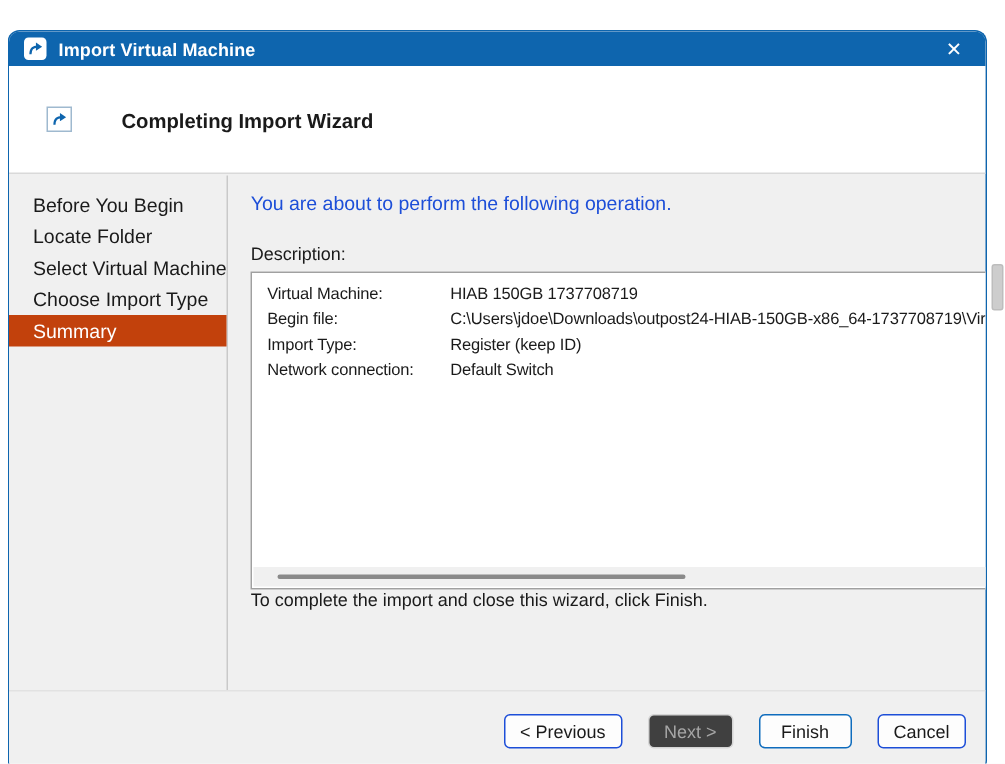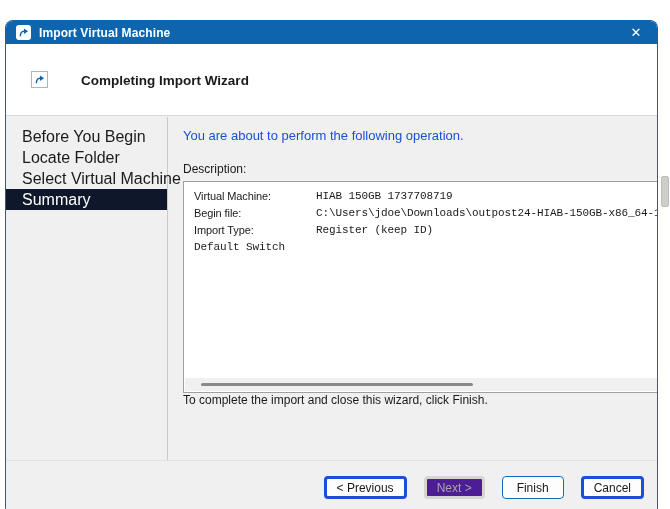--- a/index.html
+++ b/index.html
@@ -24,47 +24,47 @@
   .header { position:absolute; left:0; top:23px; width:100%; height:72px; background:#ffffff;
             border-bottom:1px solid #d9d9d9; }
   .header-icon { position:absolute; left:25px; top:27px; width:17px; height:17px;
                  background:#ffffff; border:1px solid #9fb9cf; display:flex;
                  align-items:center; justify-content:center; }
   .header-title { position:absolute; left:75px; top:29px; font-size:13.5px; font-weight:bold; color:#1a1a1a;text-align:right; }
 
   
   .body { position:absolute; left:0; top:96px; width:100%; height:352px; display:flex; }
   .sidebar { width:162px; border-right:1px solid #c9c9c9; padding-top:9px; }
-  .side-item { height:21px; line-height:21px; padding-left:16px; font-size:16px; color:#1a1a1a;
+  .side-item { height:21px; line-height:21px; padding-left:16px; font-size:13px; color:#1a1a1a;
                white-space:nowrap; }
-  .side-item.selected { background:#0f172a; color:#ffffff; }
+  .side-item.selected { background:#c2410c; color:#ffffff; }
 
   .main { flex:1; position:relative; padding:11px 0 0 15px; }
   .intro { font-size:13px; color:#1d4ed8; }
   .desc-label { font-size:12px; color:#1a1a1a; margin-top:19px; }
   .desc-box { position:relative; margin-top:5px; width:522px; height:212px; background:#ffffff;
               border:1px solid #a0a0a0; overflow:hidden; }
   .desc-rows { padding:6px 10px 0 10px; }
   .desc-row { display:flex; font-size:11px; letter-spacing:-0.1px; line-height:17px; color:#1a1a1a;
               white-space:nowrap; }
   .desc-row .lbl { width:122px; flex:0 0 122px; }
-  .desc-row .val { overflow:hidden;font-family:Liberation Mono, monospace; }
+  .desc-row .val { overflow:hidden; }
   .hscrollbar { position:absolute; left:1px; right:1px; bottom:1px; height:13px; background:#f0f0f0; }
   .hthumb { position:absolute; left:16px; top:5px; width:272px; height:3px; background:#8a8a8a; border-radius:2px; }
 
   .hint { font-size:12px; color:#1a1a1a; }
 
   
   .footer { position:absolute; left:0; bottom:0; width:100%; height:54px; background:#f0f0f0;
             border-top:1px solid #e2e2e2; display:flex; align-items:center;
             justify-content:flex-end; padding-right:13px; }
   .btn { height:23px; min-width:56px; padding:0 10px; margin-left:17px; font-size:12px;
-         font-family:inherit; color:#1a1a1a; background:#fdfdfd; border:3px solid #1d4ed8;
+         font-family:inherit; color:#1a1a1a; background:#fdfdfd; border:1px solid #1d4ed8;
          border-radius:4px; cursor:default; }
-  .btn.disabled { color:#a6a6a6; background:#4c1d95; border-color:#d5d5d5; }
+  .btn.disabled { color:#a6a6a6; background:#404040; border-color:#d5d5d5; }
   .btn.accent { border:1.6px solid #0f6cbd; min-width:62px; }
 
   
   .bg-scroll-artifact { position:absolute; left:661px; top:176px; width:8px; height:31px;
                         background:#cdcdcd; border:1px solid #bdbdbd; border-radius:2px; }
 
   svg.arrow { display:block; }
 </style>
 </head>
 <body>
@@ -95,20 +95,21 @@
       </span>
       <span class="header-title">Completing Import Wizard</span>
     </div>
 
     <div class="body">
 
       <div class="sidebar">
         <div class="side-item">Before You Begin</div>
         <div class="side-item">Locate Folder</div>
         <div class="side-item">Select Virtual Machine</div>
+        <div class="side-item">Choose Import Type</div>
         <div class="side-item selected">Summary</div>
       </div>
 
       <div class="main">
         <div class="intro">You are about to perform the following operation.</div>
         <div class="desc-label">Description:</div>
 
         <div class="desc-box">
           <div class="desc-rows">
             <div class="desc-row">
@@ -117,20 +118,21 @@
             </div>
             <div class="desc-row">
               <span class="lbl">Begin file:</span>
               <span class="val">C:\Users\jdoe\Downloads\outpost24-HIAB-150GB-x86_64-1737708719\Virtual</span>
             </div>
             <div class="desc-row">
               <span class="lbl">Import Type:</span>
               <span class="val">Register (keep ID)</span>
             </div>
             <div class="desc-row">
+              <span class="lbl">Network connection:</span>
               <span class="val">Default Switch</span>
             </div>
           </div>
           <div class="hscrollbar">
             <div class="hthumb"></div>
           </div>
         </div>
 
         <div class="hint">To complete the import and close this wizard, click Finish.</div>
       </div>

